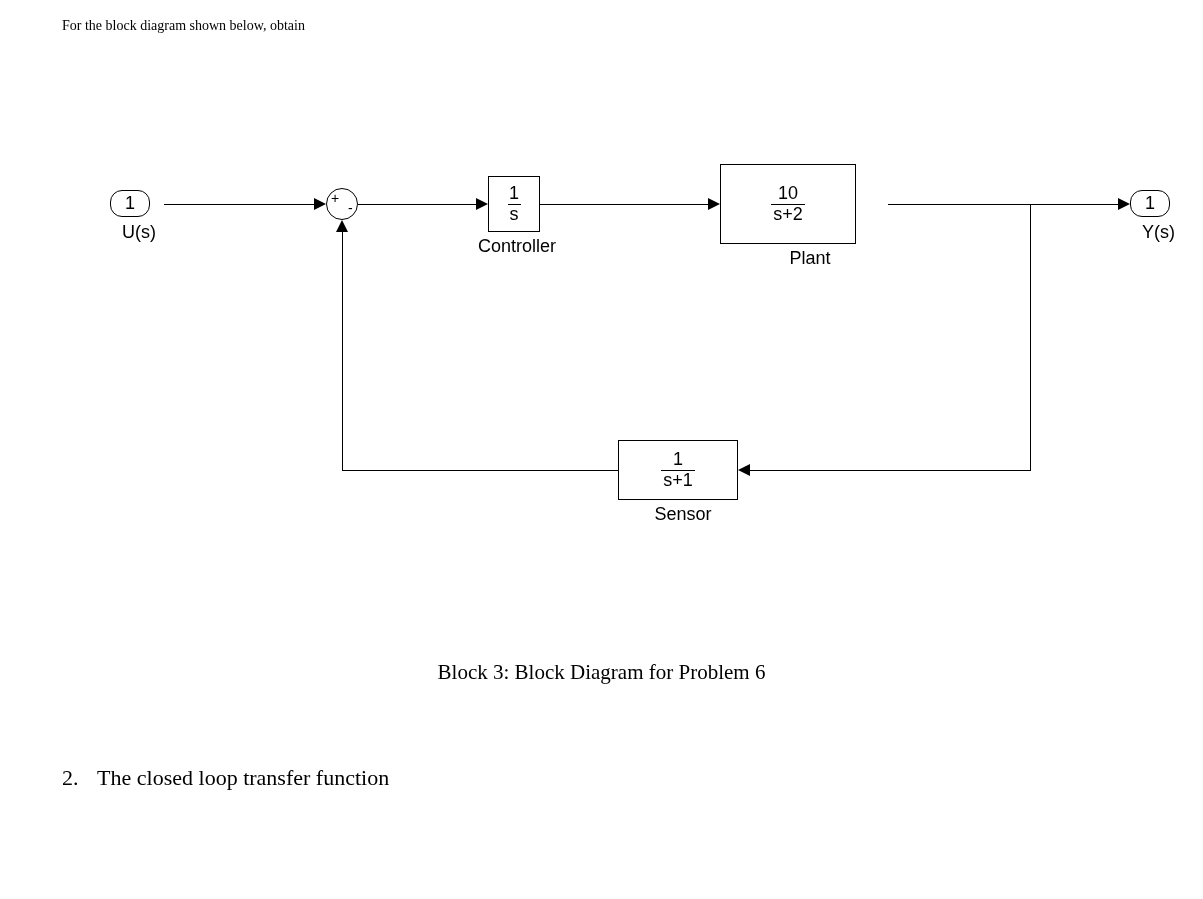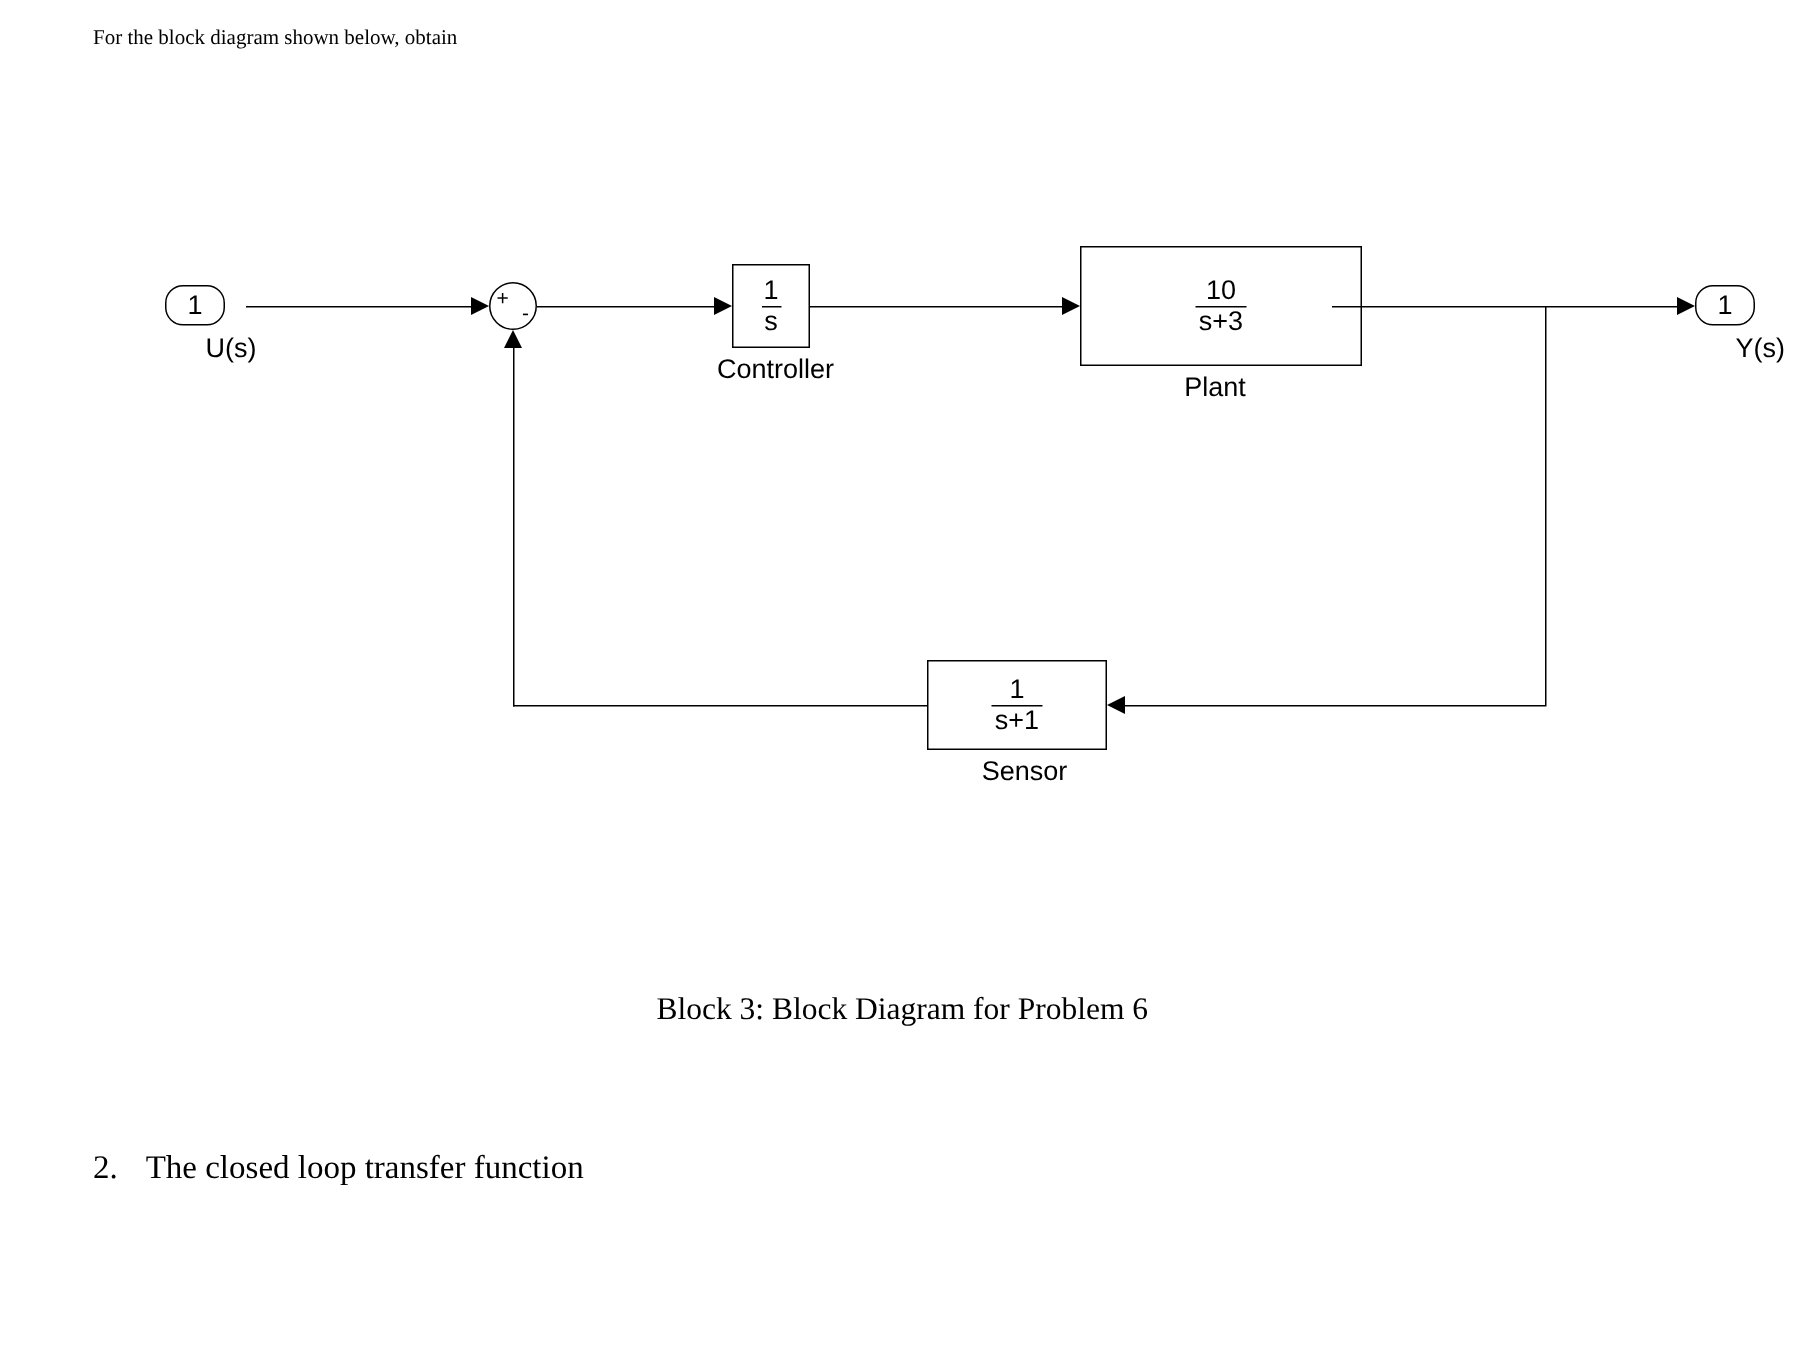--- a/index.html
+++ b/index.html
@@ -32,21 +32,20 @@
       border: 1px solid #000;
       border-radius: 12px;
       padding: 2px 12px;
       background: #fff;
       text-align: center;
       min-width: 40px;
     }
     .port-label {
       position: absolute;
       font-size: 18px;
-      margin-left: 15px;
     }
     .sumnode {
       position: absolute;
       width: 32px;
       height: 32px;
       border: 1px solid #000;
       border-radius: 50%;
       background: #fff;
     }
     .sum-sign {
@@ -150,24 +149,24 @@
     <span class="frac">
       <span class="num">1</span>
       <span class="den">s</span>
     </span>
   </div>
   <div class="block-label" style="left:402px; top:86px; width:90px;">Controller</div>
 
   <div class="line hline" style="left:470px; top:54px; width:168px;"></div>
   <div class="arrow-right" style="left:638px; top:48px;"></div>
 
-  <div class="block" style="left:650px; top:14px; width:188px; height:80px;">
+  <div class="block" style="left:650px; top:14px; width:136px; height:80px;">
     <span class="frac">
       <span class="num">10</span>
-      <span class="den">s+3</span>
+      <span class="den">s+2</span>
     </span>
   </div>
   <div class="block-label" style="left:710px; top:98px; width:60px;">Plant</div>
 
   <div class="line hline" style="left:818px; top:54px; width:230px;"></div>
   <div class="arrow-right" style="left:1048px; top:48px;"></div>
 
   <div class="port" style="left:1060px; top:40px;">
     <span>1</span>
   </div>

